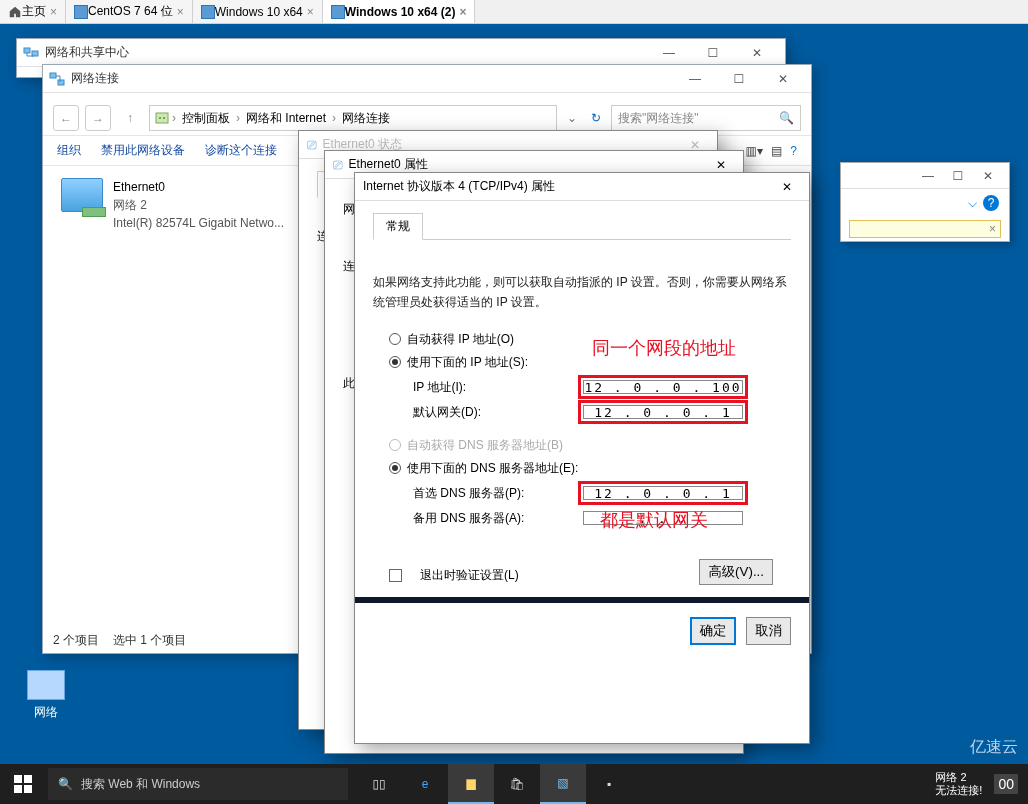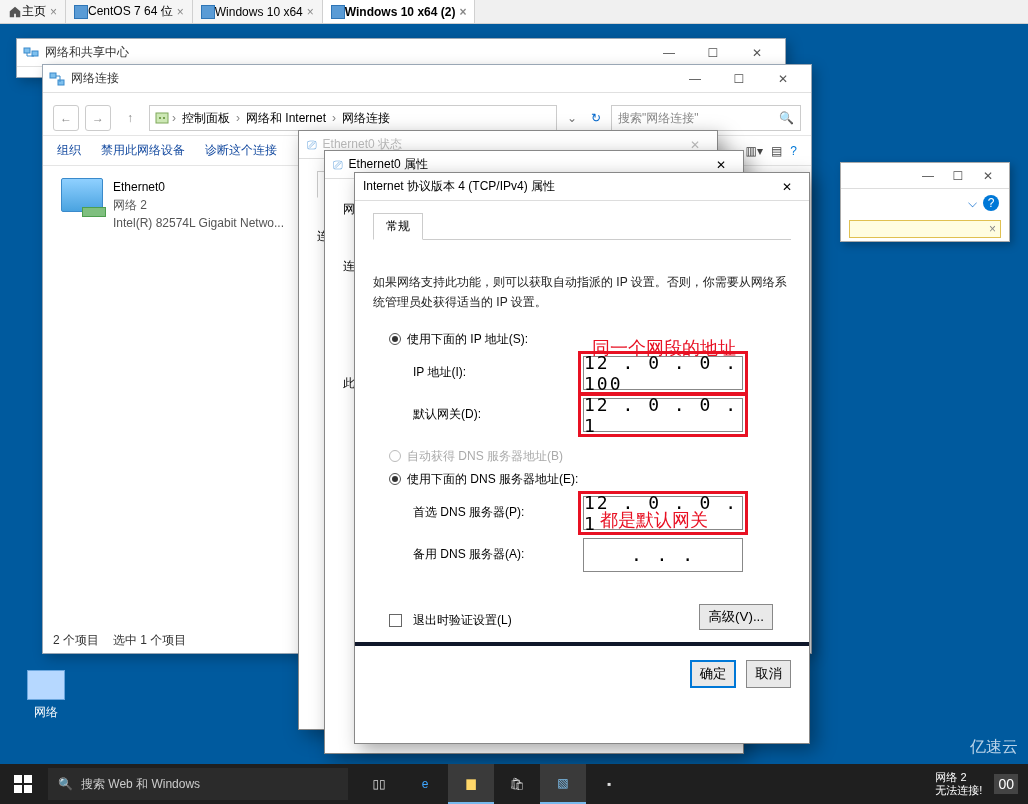--- a/index.html
+++ b/index.html
@@ -42,28 +42,28 @@
 .tabstrip .dtab{padding:4px 12px;border:1px solid #ccc;border-bottom:1px solid #fff;background:#fff;margin-bottom:-1px;}
 .desc{margin:32px 0 18px;line-height:1.7;color:#222;}
 .grp{margin:0 0 6px 16px;}
 .radio-row{display:flex;align-items:center;gap:6px;margin:6px 0;}
 .radio{width:12px;height:12px;border:1px solid #555;border-radius:50%;display:inline-flex;align-items:center;justify-content:center;}
 .radio .dot{width:6px;height:6px;background:#333;border-radius:50%;}
 .radio.disabled{border-color:#bbb;}
 .radio-row.disabled{color:#aaa;}
 .field-row{display:flex;align-items:center;margin:8px 0 8px 24px;}
 .field-row .lbl{width:170px;}
-.ipbox{border:1px solid #888;height:34px;width:160px;display:flex;align-items:center;justify-content:center;letter-spacing:2px;font-family:Consolas,monospace;font-size:18px;}
+.ipbox{border:1px solid #888;height:14px;width:160px;display:flex;align-items:center;justify-content:center;letter-spacing:2px;font-family:Consolas,monospace;font-size:13px;}
 .redframe{outline:3px solid #e81123;outline-offset:2px;}
 .annot{color:#e81123;font-size:18px;position:absolute;pointer-events:none;}
-.chk-row{display:flex;align-items:center;gap:11px;margin:18px 0 0 16px;}
+.chk-row{display:flex;align-items:center;gap:18px;margin:18px 0 0 16px;}
 .chk{width:13px;height:13px;border:1px solid #666;}
 .btn{border:1px solid #888;background:#e9e9e9;padding:3px 8px;cursor:default;}
 .btn.primary{border:2px solid #0078d7;}
-.btnrow{display:flex;justify-content:flex-end;gap:10px;padding:14px 18px;border-top:4px solid #0f172a;}
+.btnrow{display:flex;justify-content:flex-end;gap:10px;padding:14px 18px;border-top:6px solid #0f172a;}
 .advrow{display:flex;justify-content:flex-end;margin:10px 18px 0 0;}
 .desk-icon{position:absolute;left:22px;top:670px;text-align:center;color:#fff;width:48px;}
 .desk-icon .di{width:38px;height:30px;background:#b6d8ff;border:1px solid #6aa6de;margin:0 auto 4px;}
 .taskbar{position:absolute;left:0;right:0;bottom:0;height:40px;background:#1f1f1f;display:flex;align-items:center;color:#fff;}
 .taskbar .start{width:46px;height:40px;display:flex;align-items:center;justify-content:center;background:#1f1f1f;}
 .taskbar .win-ico{width:18px;height:18px;display:grid;grid-template-columns:1fr 1fr;grid-template-rows:1fr 1fr;gap:2px;}
 .taskbar .win-ico span{background:#fff;}
 .taskbar .search{flex:0 0 300px;height:32px;background:#2b2b2b;display:flex;align-items:center;padding:0 10px;color:#ccc;gap:8px;margin-left:2px;}
 .taskbar .tb-icons{display:flex;align-items:center;gap:0;margin-left:8px;}
 .taskbar .tb-icons .ti{width:46px;height:40px;display:flex;align-items:center;justify-content:center;color:#ddd;}
@@ -229,20 +229,24 @@
     <span class="close">✕</span>
   </div>
   <div class="dlg-body">
     <div class="tabstrip">
       <div class="dtab">常规</div>
     </div>
     <div class="desc">如果网络支持此功能，则可以获取自动指派的 IP 设置。否则，你需要从网络系统管理员处获得适当的 IP 设置。</div>
 
     <div class="grp">
       <div class="radio-row">
+        <span class="radio"></span>
+        <span>自动获得 IP 地址(O)</span>
+      </div>
+      <div class="radio-row">
         <span class="radio">
               <span class="dot"></span>
             </span>
         <span>使用下面的 IP 地址(S):</span>
       </div>
       <div class="field-row">
         <span class="lbl">IP 地址(I):</span>
         <span class="ipbox redframe">12 .  0  .  0  . 100</span>
       </div>
       <div class="field-row">

